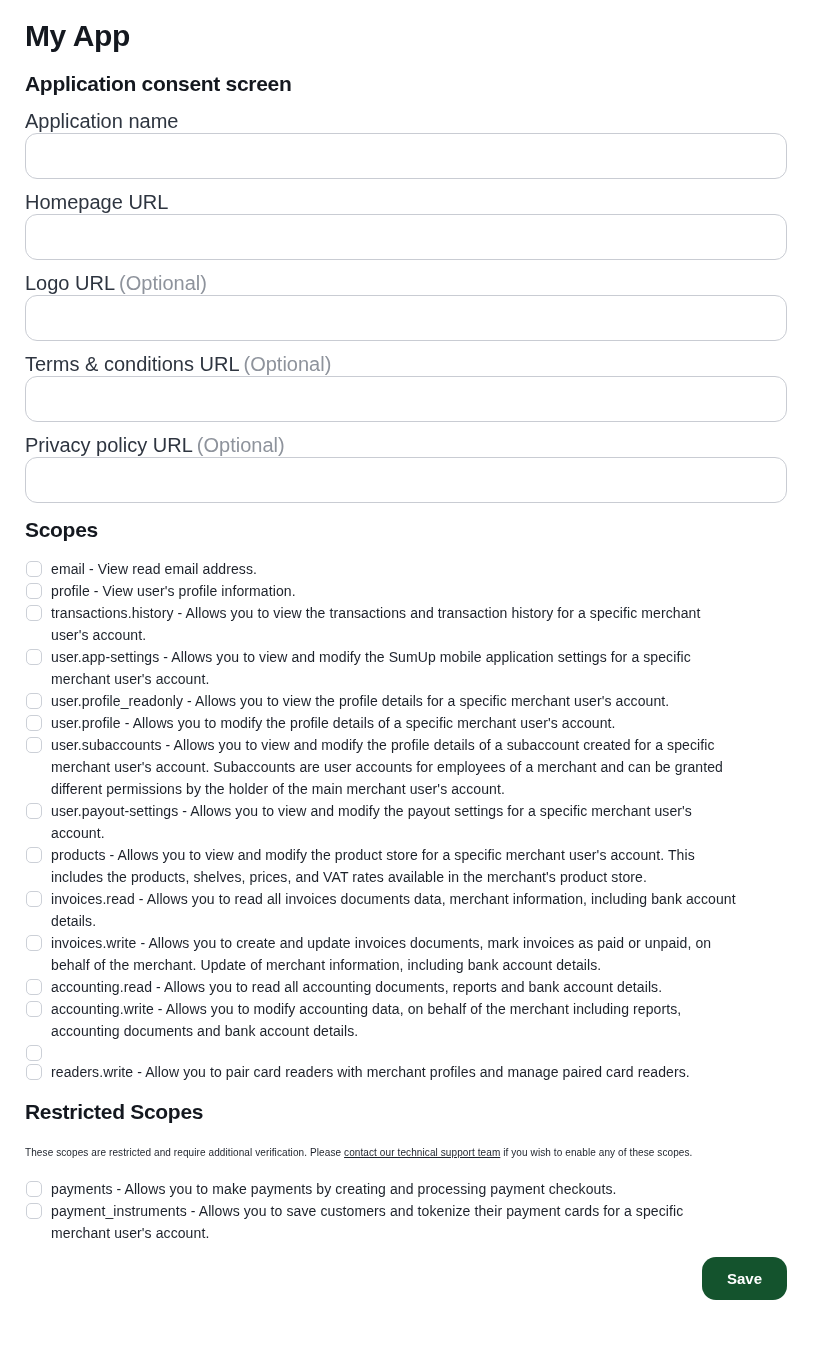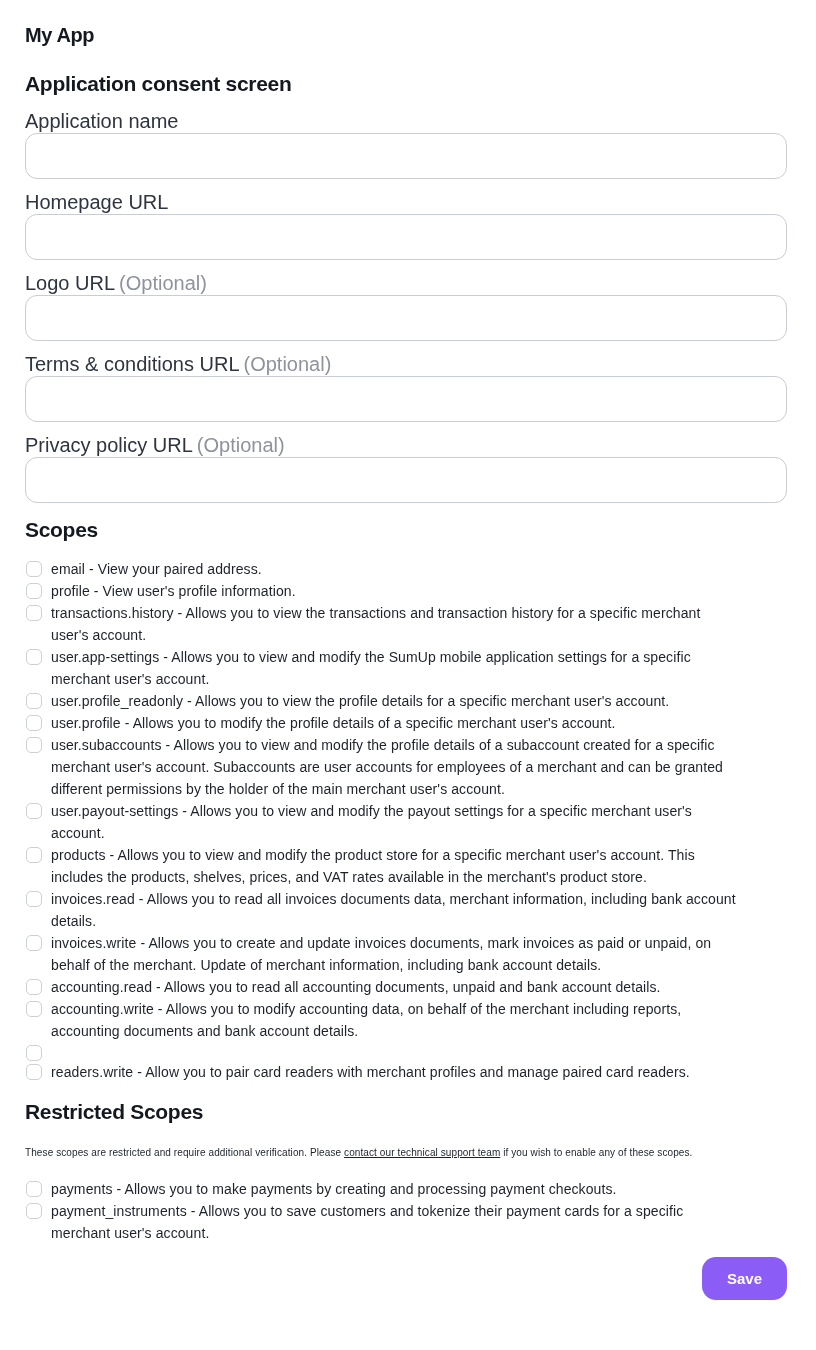--- a/index.html
+++ b/index.html
@@ -10,21 +10,21 @@
     background: #ffffff;
     font-family: "Liberation Sans", sans-serif;
     color: #1d222b;
     overflow: hidden;
   }
   .container {
     padding: 19px 29px 0 25px;
     width: 816px;
   }
   h1.page-title {
-    font-size: 20px;
+    font-size: 30px;
     line-height: 33px;
     font-weight: 700;
     color: #14181f;
     letter-spacing: -0.4px;
     margin: 0 0 20px 0;
   }
   h2.section-title {
     font-size: 21px;
     line-height: 24px;
     font-weight: 700;
@@ -96,21 +96,21 @@
     text-decoration: underline;
     cursor: pointer;
   }
   
   .save-row {
     display: flex;
     justify-content: flex-end;
     margin-top: 13px;
   }
   .save-button {
-    background: #8b5cf6;
+    background: #14532d;
     color: #ffffff;
     font-family: "Liberation Sans", sans-serif;
     font-size: 15px;
     font-weight: 700;
     border: none;
     border-radius: 14px;
     height: 43px;
     padding: 0 25px;
     cursor: pointer;
   }
@@ -146,21 +146,21 @@
       <input type="text" class="text-input" aria-label="Privacy policy URL" style="">
     </div>
   </div>
 
   <h2 class="section-title scopes-title">Scopes</h2>
 
   <div class="scope-list">
 
       <div class="scope-item">
         <input type="checkbox" class="scope-checkbox" aria-label="email - View your email address." style="">
-        <span class="scope-text">email - View your paired address.</span>
+        <span class="scope-text">email - View read email address.</span>
       </div>
 
       <div class="scope-item">
         <input type="checkbox" class="scope-checkbox" aria-label="profile - View user's profile information." style="">
         <span class="scope-text">profile - View user's profile information.</span>
       </div>
 
       <div class="scope-item">
         <input type="checkbox" class="scope-checkbox" aria-label="transactions.history - Allows you to view the transactions and transaction history for a specific merchant user's account." style="">
         <span class="scope-text">transactions.history - Allows you to view the transactions and transaction history for a specific merchant user's account.</span>
@@ -201,21 +201,21 @@
         <span class="scope-text">invoices.read - Allows you to read all invoices documents data, merchant information, including bank account details.</span>
       </div>
 
       <div class="scope-item">
         <input type="checkbox" class="scope-checkbox" aria-label="invoices.write - Allows you to create and update invoices documents, mark invoices as paid or unpaid, on behalf of the merchant. Update of merchant information, including bank account details." style="">
         <span class="scope-text">invoices.write - Allows you to create and update invoices documents, mark invoices as paid or unpaid, on behalf of the merchant. Update of merchant information, including bank account details.</span>
       </div>
 
       <div class="scope-item">
         <input type="checkbox" class="scope-checkbox" aria-label="accounting.read - Allows you to read all accounting documents, reports and bank account details." style="">
-        <span class="scope-text">accounting.read - Allows you to read all accounting documents, unpaid and bank account details.</span>
+        <span class="scope-text">accounting.read - Allows you to read all accounting documents, reports and bank account details.</span>
       </div>
 
       <div class="scope-item">
         <input type="checkbox" class="scope-checkbox" aria-label="accounting.write - Allows you to modify accounting data, on behalf of the merchant including reports, accounting documents and bank account details." style="">
         <span class="scope-text">accounting.write - Allows you to modify accounting data, on behalf of the merchant including reports, accounting documents and bank account details.</span>
       </div>
 
       <div class="scope-item">
         <input type="checkbox" class="scope-checkbox" aria-label="readers.read - Allows you to view card readers linked to merchant's profile." style="">
       </div>

